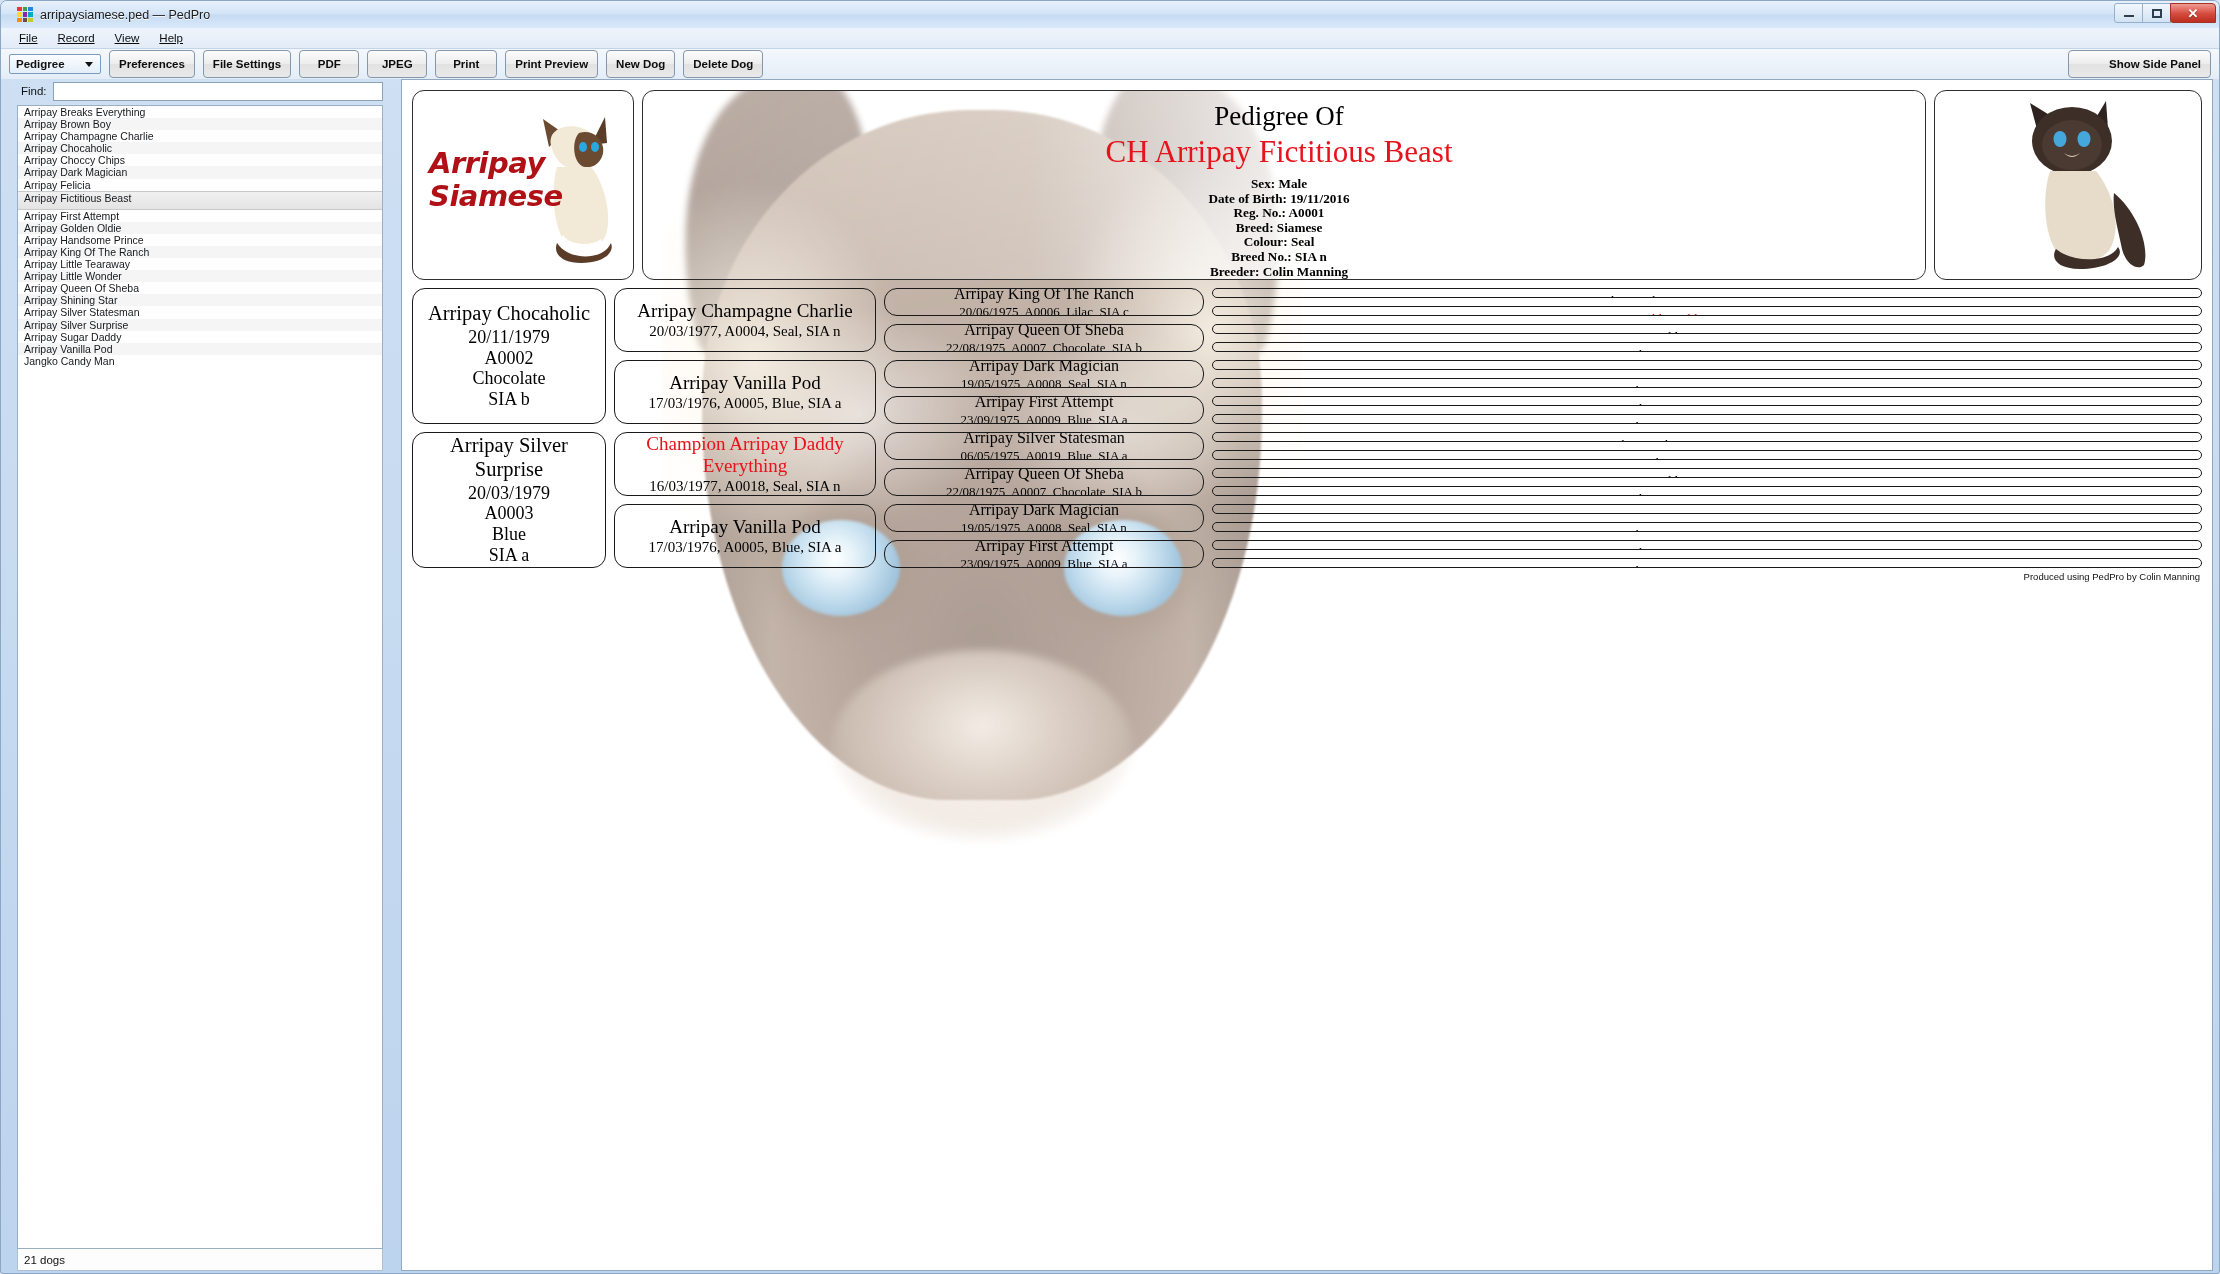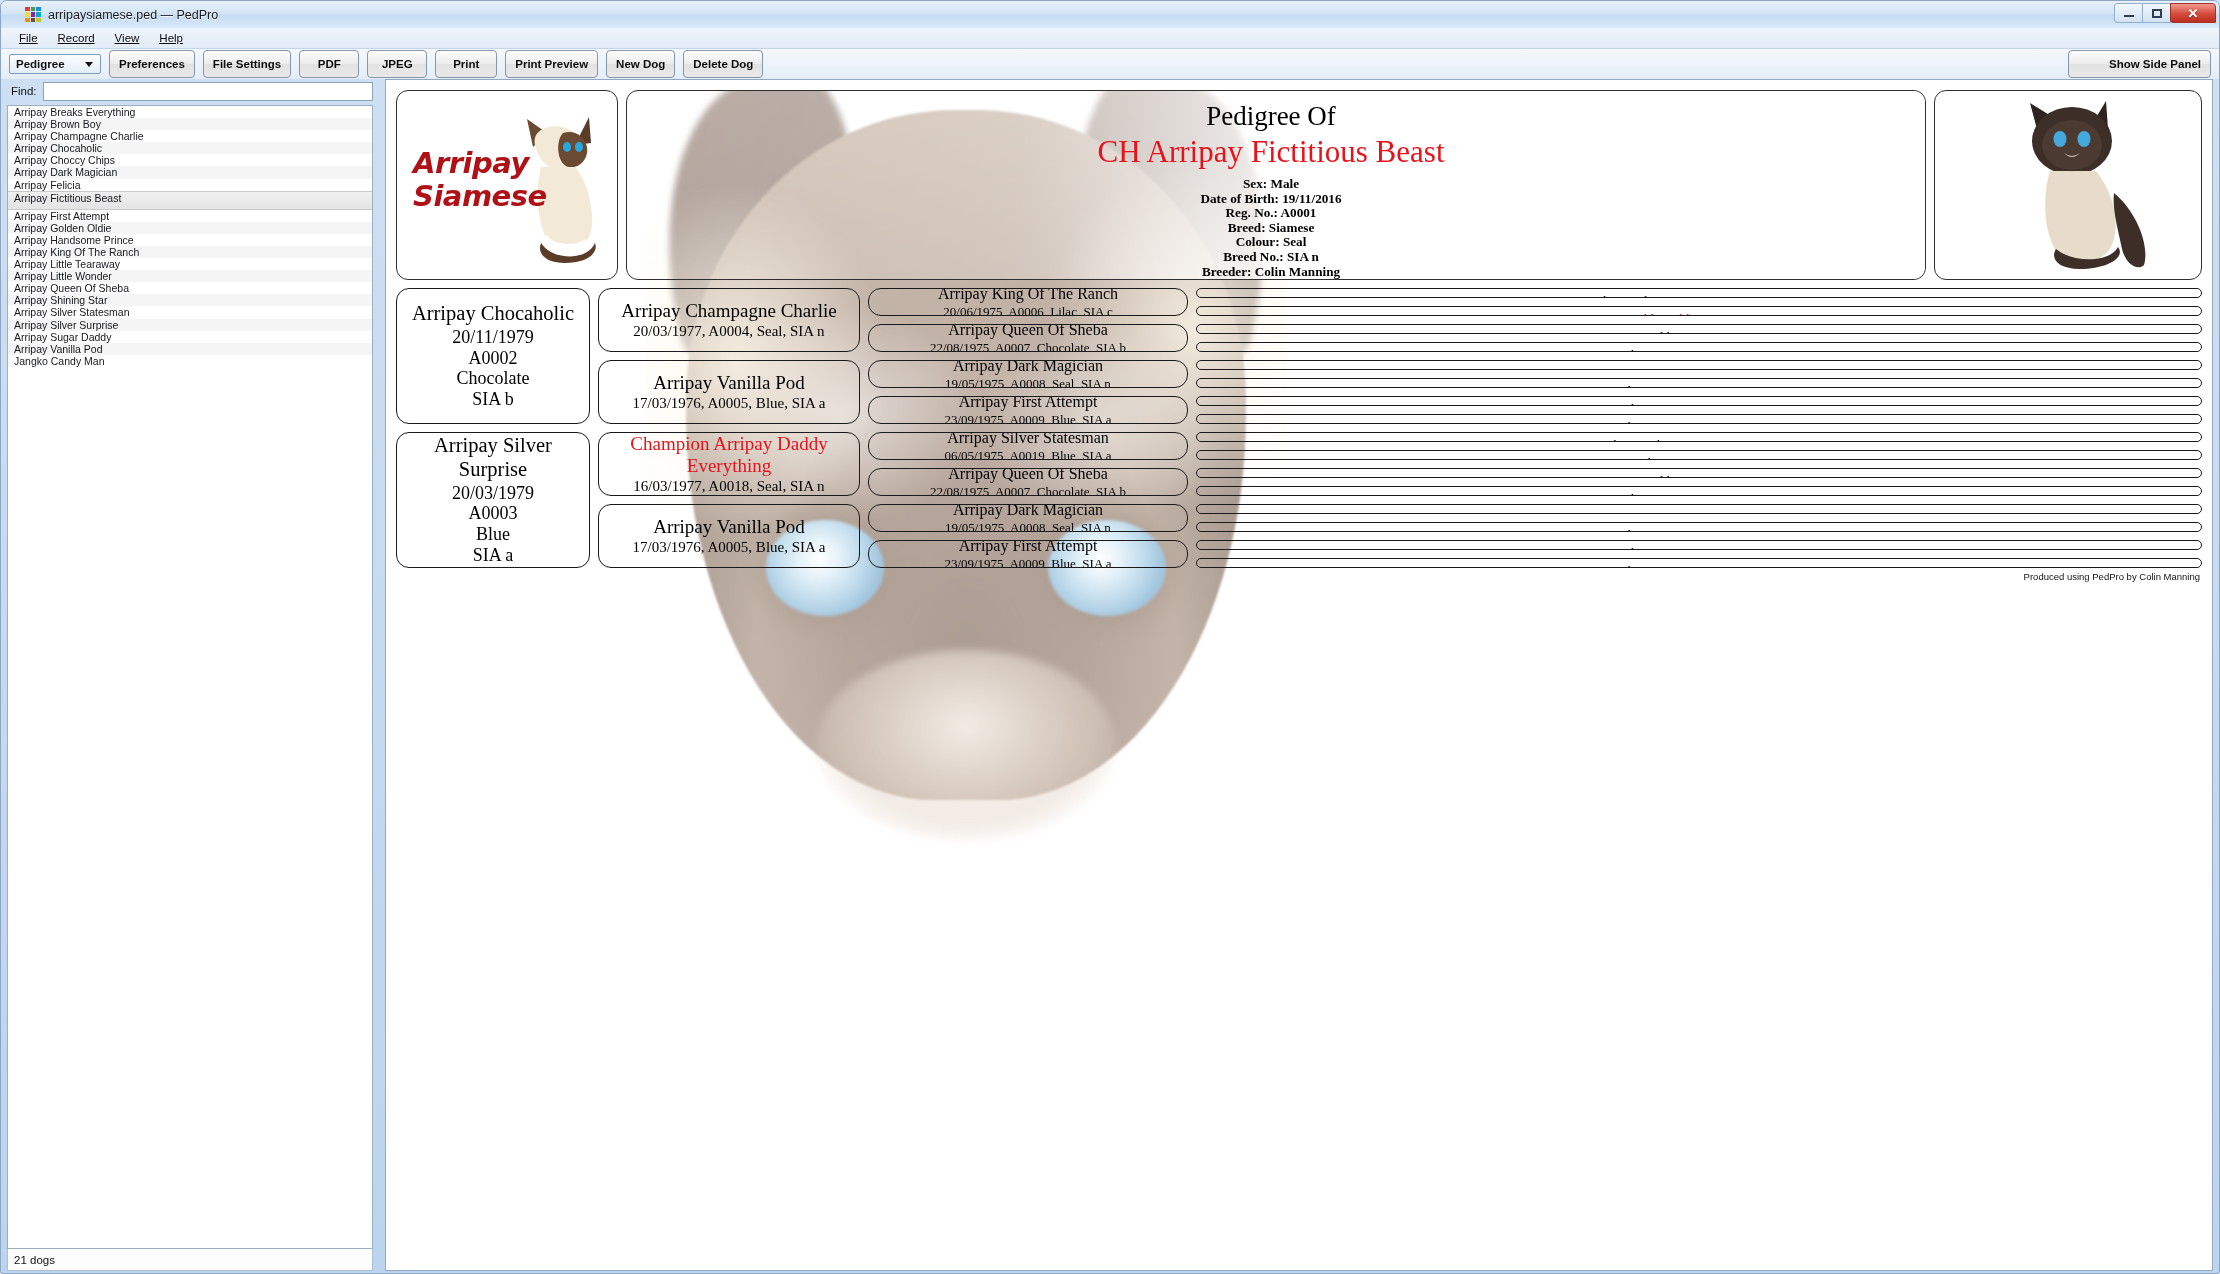--- a/index.html
+++ b/index.html
@@ -16,21 +16,21 @@
     background: linear-gradient(to bottom, #cfe0f3 0%, #bdd4ee 100%);
     border: 1px solid #8ca6c4;
     border-radius: 7px 7px 3px 3px;
     display: flex; flex-direction: column;
   }
 
   
   .titlebar {
     height: 27px; flex: 0 0 27px;
     display: flex; align-items: center;
-    padding-left: 24px;
+    padding-left: 16px;
     background: linear-gradient(to bottom, #e8f1fb 0%, #d3e4f7 48%, #c5dbf2 52%, #d9e9fb 100%);
     border-radius: 6px 6px 0 0;
     position: relative;
   }
   .app-icon {
     width: 16px; height: 16px; margin-right: 7px;
     display: grid; grid-template-columns: repeat(3,1fr); grid-template-rows: repeat(3,1fr);
     gap: 1px;
   }
   .app-icon i { display:block; }
@@ -111,21 +111,21 @@
     border-radius: 4px;
     background: linear-gradient(to bottom,#fcfcfc,#ededed 48%,#e2e2e2 52%,#e9e9e9);
     font-size: 11.5px; color:#0d0d0d;
     padding: 0 9px;
     display:flex;align-items:center;justify-content:center;
     white-space:nowrap;
   }
   .tbtn.right { position:absolute; right: 8px; padding-left: 40px; }
 
   
-  .body-split { flex: 1 1 auto; display:flex; padding: 0 6px 2px 6px; gap:12px; min-height:0;justify-content:flex-end; }
+  .body-split { flex: 1 1 auto; display:flex; padding: 0 6px 2px 16px; gap:18px; min-height:0;justify-content:flex-end; }
 
   
   .leftpanel {
     width: 366px; flex: 0 0 366px;
     display:flex; flex-direction:column; min-height:0;
     background: transparent;
   }
   .findrow { display:flex; align-items:center; gap:6px; height: 24px; flex:0 0 24px; padding-left:4px;}
   .findlabel { font-size: 11.5px; color:#111; }
   .findinput {

